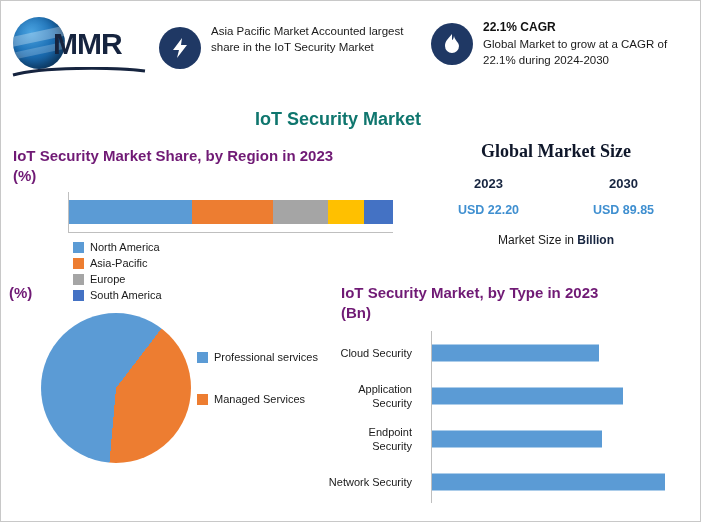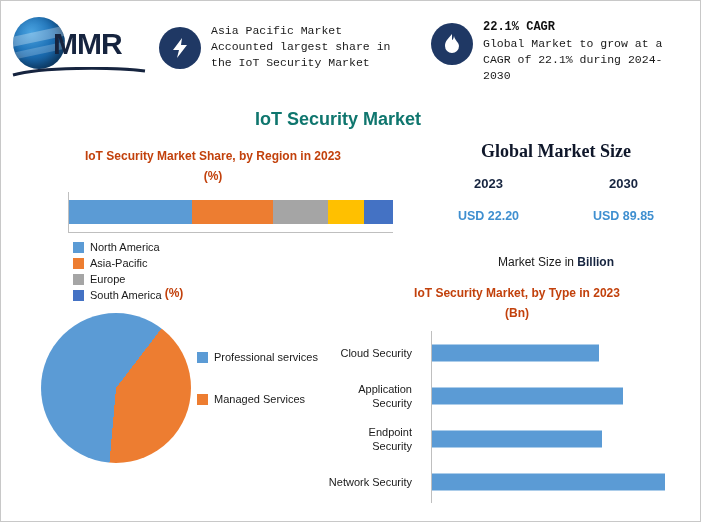--- a/index.html
+++ b/index.html
@@ -81,21 +81,20 @@
     position: absolute;
     left: 0px;
     top: 52px;
     width: 136px;
     height: 10px;
   }
   .badge-block {
     position: absolute;
     display: flex;
     align-items: flex-start;
-    font-family: Liberation Mono, monospace;
   }
   .badge-circle {
     width: 42px;
     height: 42px;
     border-radius: 50%;
     background: #1f3864;
     display: flex;
     align-items: center;
     justify-content: center;
     flex: 0 0 auto;
@@ -132,24 +131,24 @@
   }
 
   
   .region-block {
     position: absolute;
     left: 12px;
     top: 145px;
     width: 400px;
   }
   .chart-heading {
-    text-align: center;
-    font-size: 12px;
-    font-weight: bold;
-    color: #c2410c;
+    text-align: left;
+    font-size: 15px;
+    font-weight: bold;
+    color: #701a75;
     line-height: 20px;
   }
   .region-plot {
     position: relative;
     margin-top: 6px;
     height: 40px;
     border-left: 1px solid #bfbfbf;
     border-bottom: 1px solid #bfbfbf;
     margin-left: 55px;
     margin-right: 20px;
@@ -210,27 +209,27 @@
     display: flex;
     justify-content: space-around;
     margin-top: 14px;
     font-size: 13px;
     font-weight: bold;
     color: #16243f;
   }
   .gms-vals {
     display: flex;
     justify-content: space-around;
-    margin-top: 18px;
+    margin-top: 12px;
     font-size: 12.5px;
     font-weight: bold;
     color: #3f8fd0;
   }
   .gms-note {
-    margin-top: 32px;
+    margin-top: 16px;
     font-size: 12px;
     color: #1a1a1a;
   }
   .gms-note b { color: #16243f; }
 
   
   .service-block {
     position: absolute;
     left: 8px;
     top: 282px;

